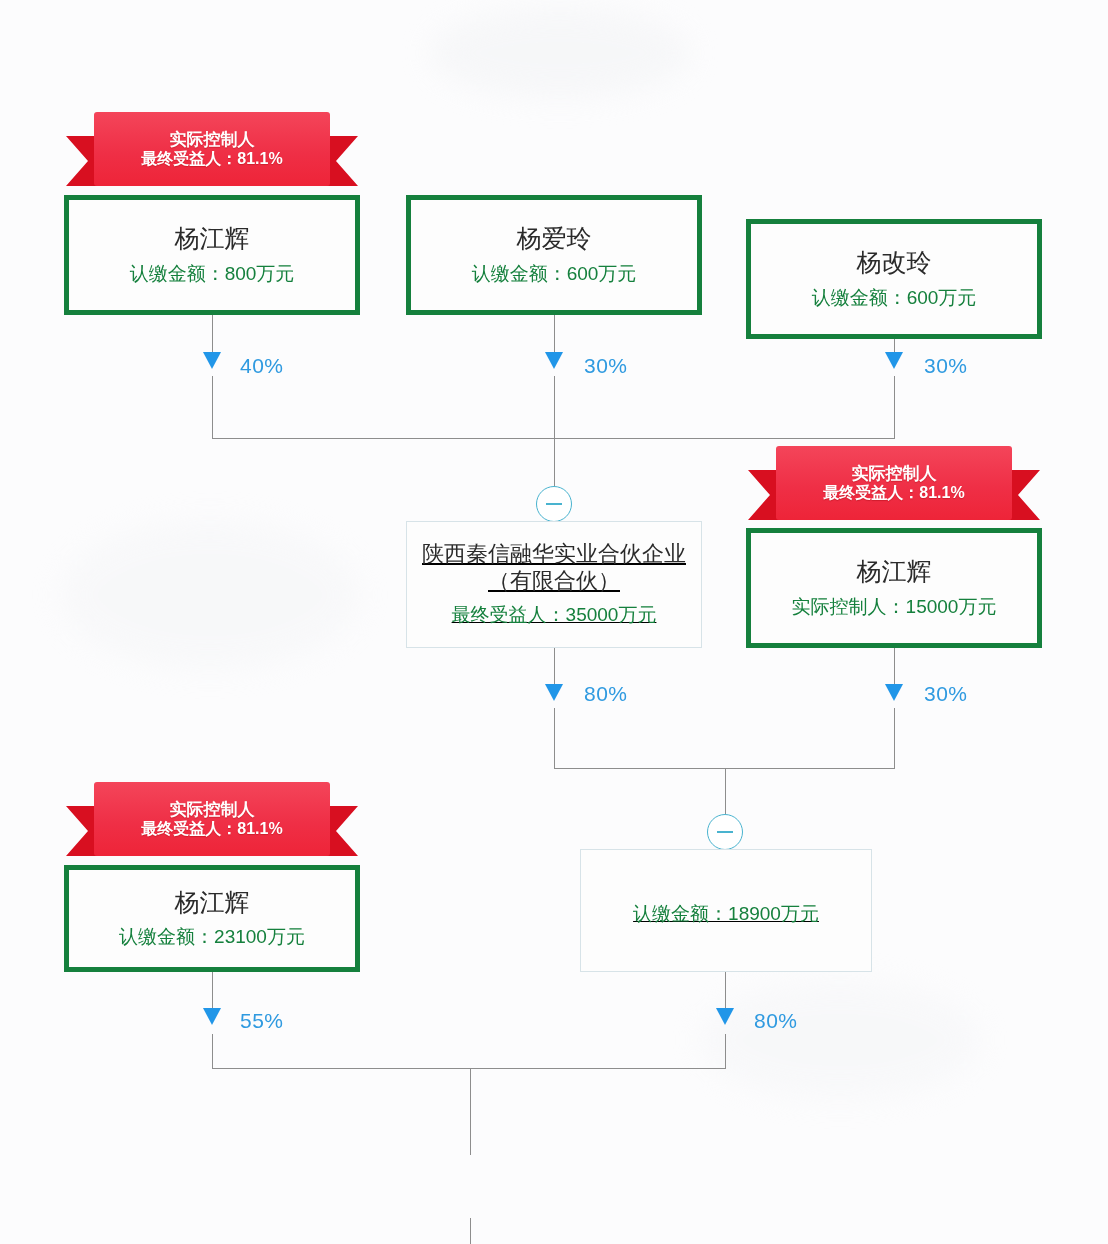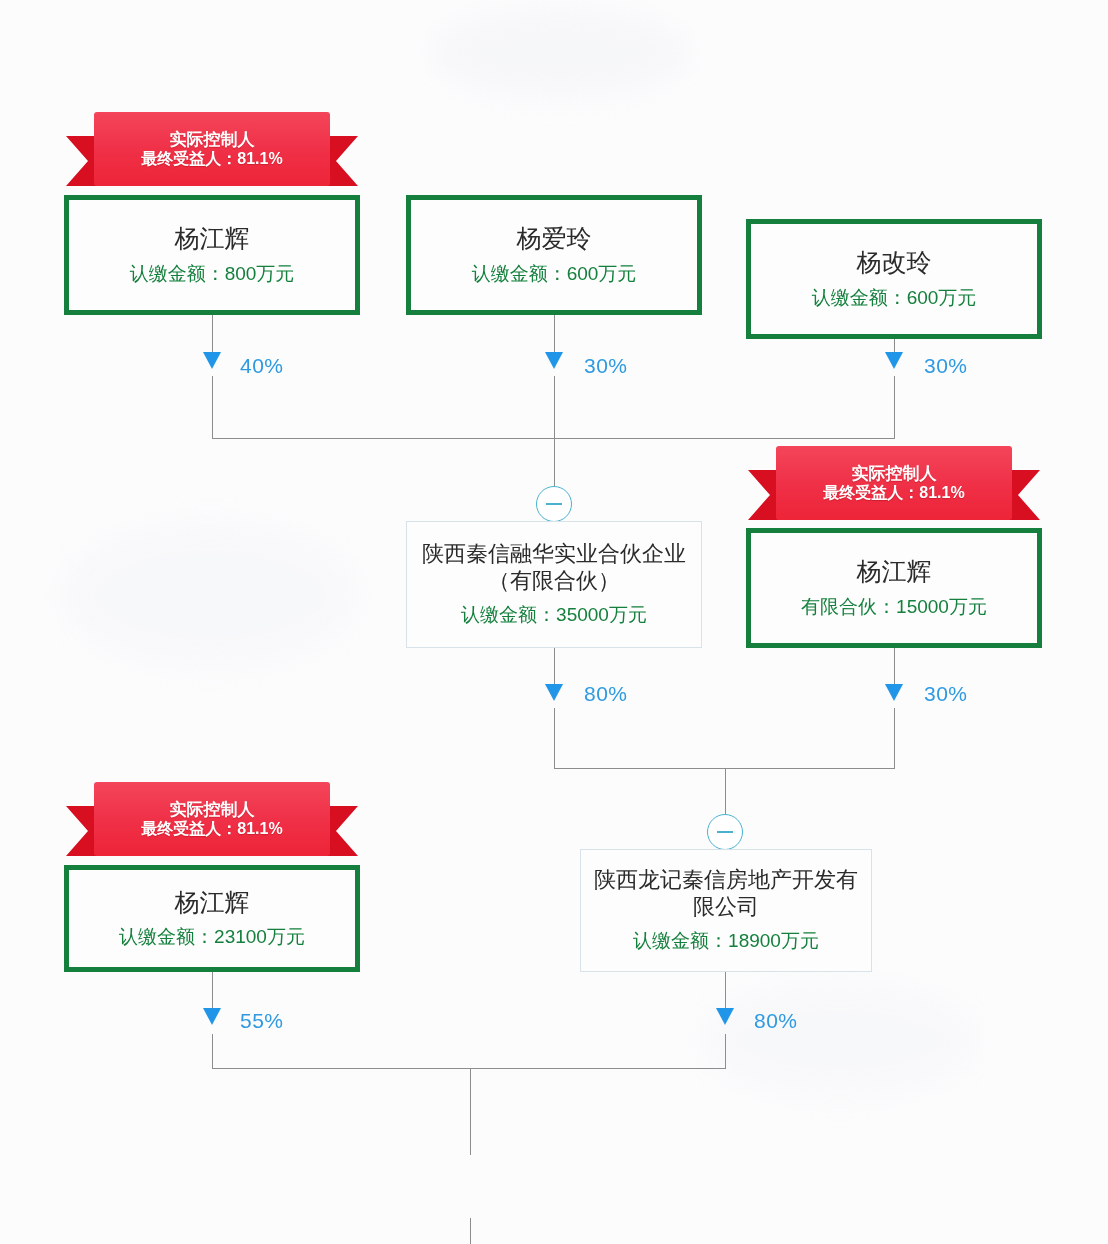--- a/index.html
+++ b/index.html
@@ -33,21 +33,21 @@
     background:#ffffff;border:1.4px solid #49b3cf;box-sizing:border-box;
     display:flex;align-items:center;justify-content:center;}
   .toggle i{display:block;width:16px;height:2px;background:#49b3cf;}
 
   
   .node{position:absolute;box-sizing:border-box;background:#fdfdfd;
     display:flex;flex-direction:column;align-items:center;justify-content:center;}
   .node .nm{font-size:25px;color:#2b2b2b;line-height:1.22;text-align:center;padding:0 8px;}
   .node .amt{font-size:19px;color:#15803d;margin-top:7px;text-align:center;}
   .node.person{border:5px solid #15803d;}
-  .node.company{border:1px solid #d7e3e8;}
+  .node.company{border:1px solid #d7e3e8;text-decoration:underline;}
   .node.root{border:none;background:#1b8fe0;}
   .node.root .nm{color:#ffffff;font-size:25px;}
 
   
   .ribbon{position:absolute;height:74px;}
   .ribbon .tail{position:absolute;top:24px;width:46px;height:50px;background:#d80f20;}
   .ribbon .tail.l{left:0;clip-path:polygon(0 0,100% 0,100% 100%,0 100%,22px 50%);}
   .ribbon .tail.r{right:0;clip-path:polygon(0 0,100% 0,calc(100% - 22px) 50%,100% 100%,0 100%);}
   .ribbon .band{position:absolute;left:28px;right:28px;top:0;height:74px;
     background:linear-gradient(180deg,#f4455a 0%,#ef2f46 55%,#ee2438 100%);
@@ -131,48 +131,47 @@
     <div class="amt">认缴金额：600万元</div>
   </div>
 
   <div class="node person" style="left:746px;top:195px;width:296px;height:120px;margin-top:24px;">
     <div class="nm">杨改玲</div>
     <div class="amt">认缴金额：600万元</div>
   </div>
 
   <div class="node company" style="left:406px;top:521px;width:296px;height:127px;">
     <div class="nm" style="font-size:22px;">陕西秦信融华实业合伙企业（有限合伙）</div>
-    <div class="amt">认缴金额：35000万元</div>
+    <div class="amt">最终受益人：35000万元</div>
   </div>
 
   <div class="ribbon" style="left:748px;top:446px;width:292px;">
     <div class="tail l"></div>
     <div class="tail r"></div>
     <div class="band">
       <div class="l1">实际控制人</div>
       <div class="l2"><span>最终受益人</span><span>：</span><span>81.1%</span></div>
     </div>
   </div>
   <div class="node person" style="left:746px;top:528px;width:296px;height:120px;">
     <div class="nm">杨江辉</div>
-    <div class="amt">有限合伙：15000万元</div>
+    <div class="amt">实际控制人：15000万元</div>
   </div>
 
   <div class="ribbon" style="left:66px;top:782px;width:292px;">
     <div class="tail l"></div>
     <div class="tail r"></div>
     <div class="band">
       <div class="l1">实际控制人</div>
       <div class="l2"><span>最终受益人</span><span>：</span><span>81.1%</span></div>
     </div>
   </div>
   <div class="node person" style="left:64px;top:865px;width:296px;height:107px;">
     <div class="nm">杨江辉</div>
     <div class="amt">认缴金额：23100万元</div>
   </div>
 
   <div class="node company" style="left:580px;top:849px;width:292px;height:123px;">
-    <div class="nm" style="font-size:22px;">陕西龙记秦信房地产开发有限公司</div>
     <div class="amt">认缴金额：18900万元</div>
   </div>
 
 
 </div>
 
 </body></html>

